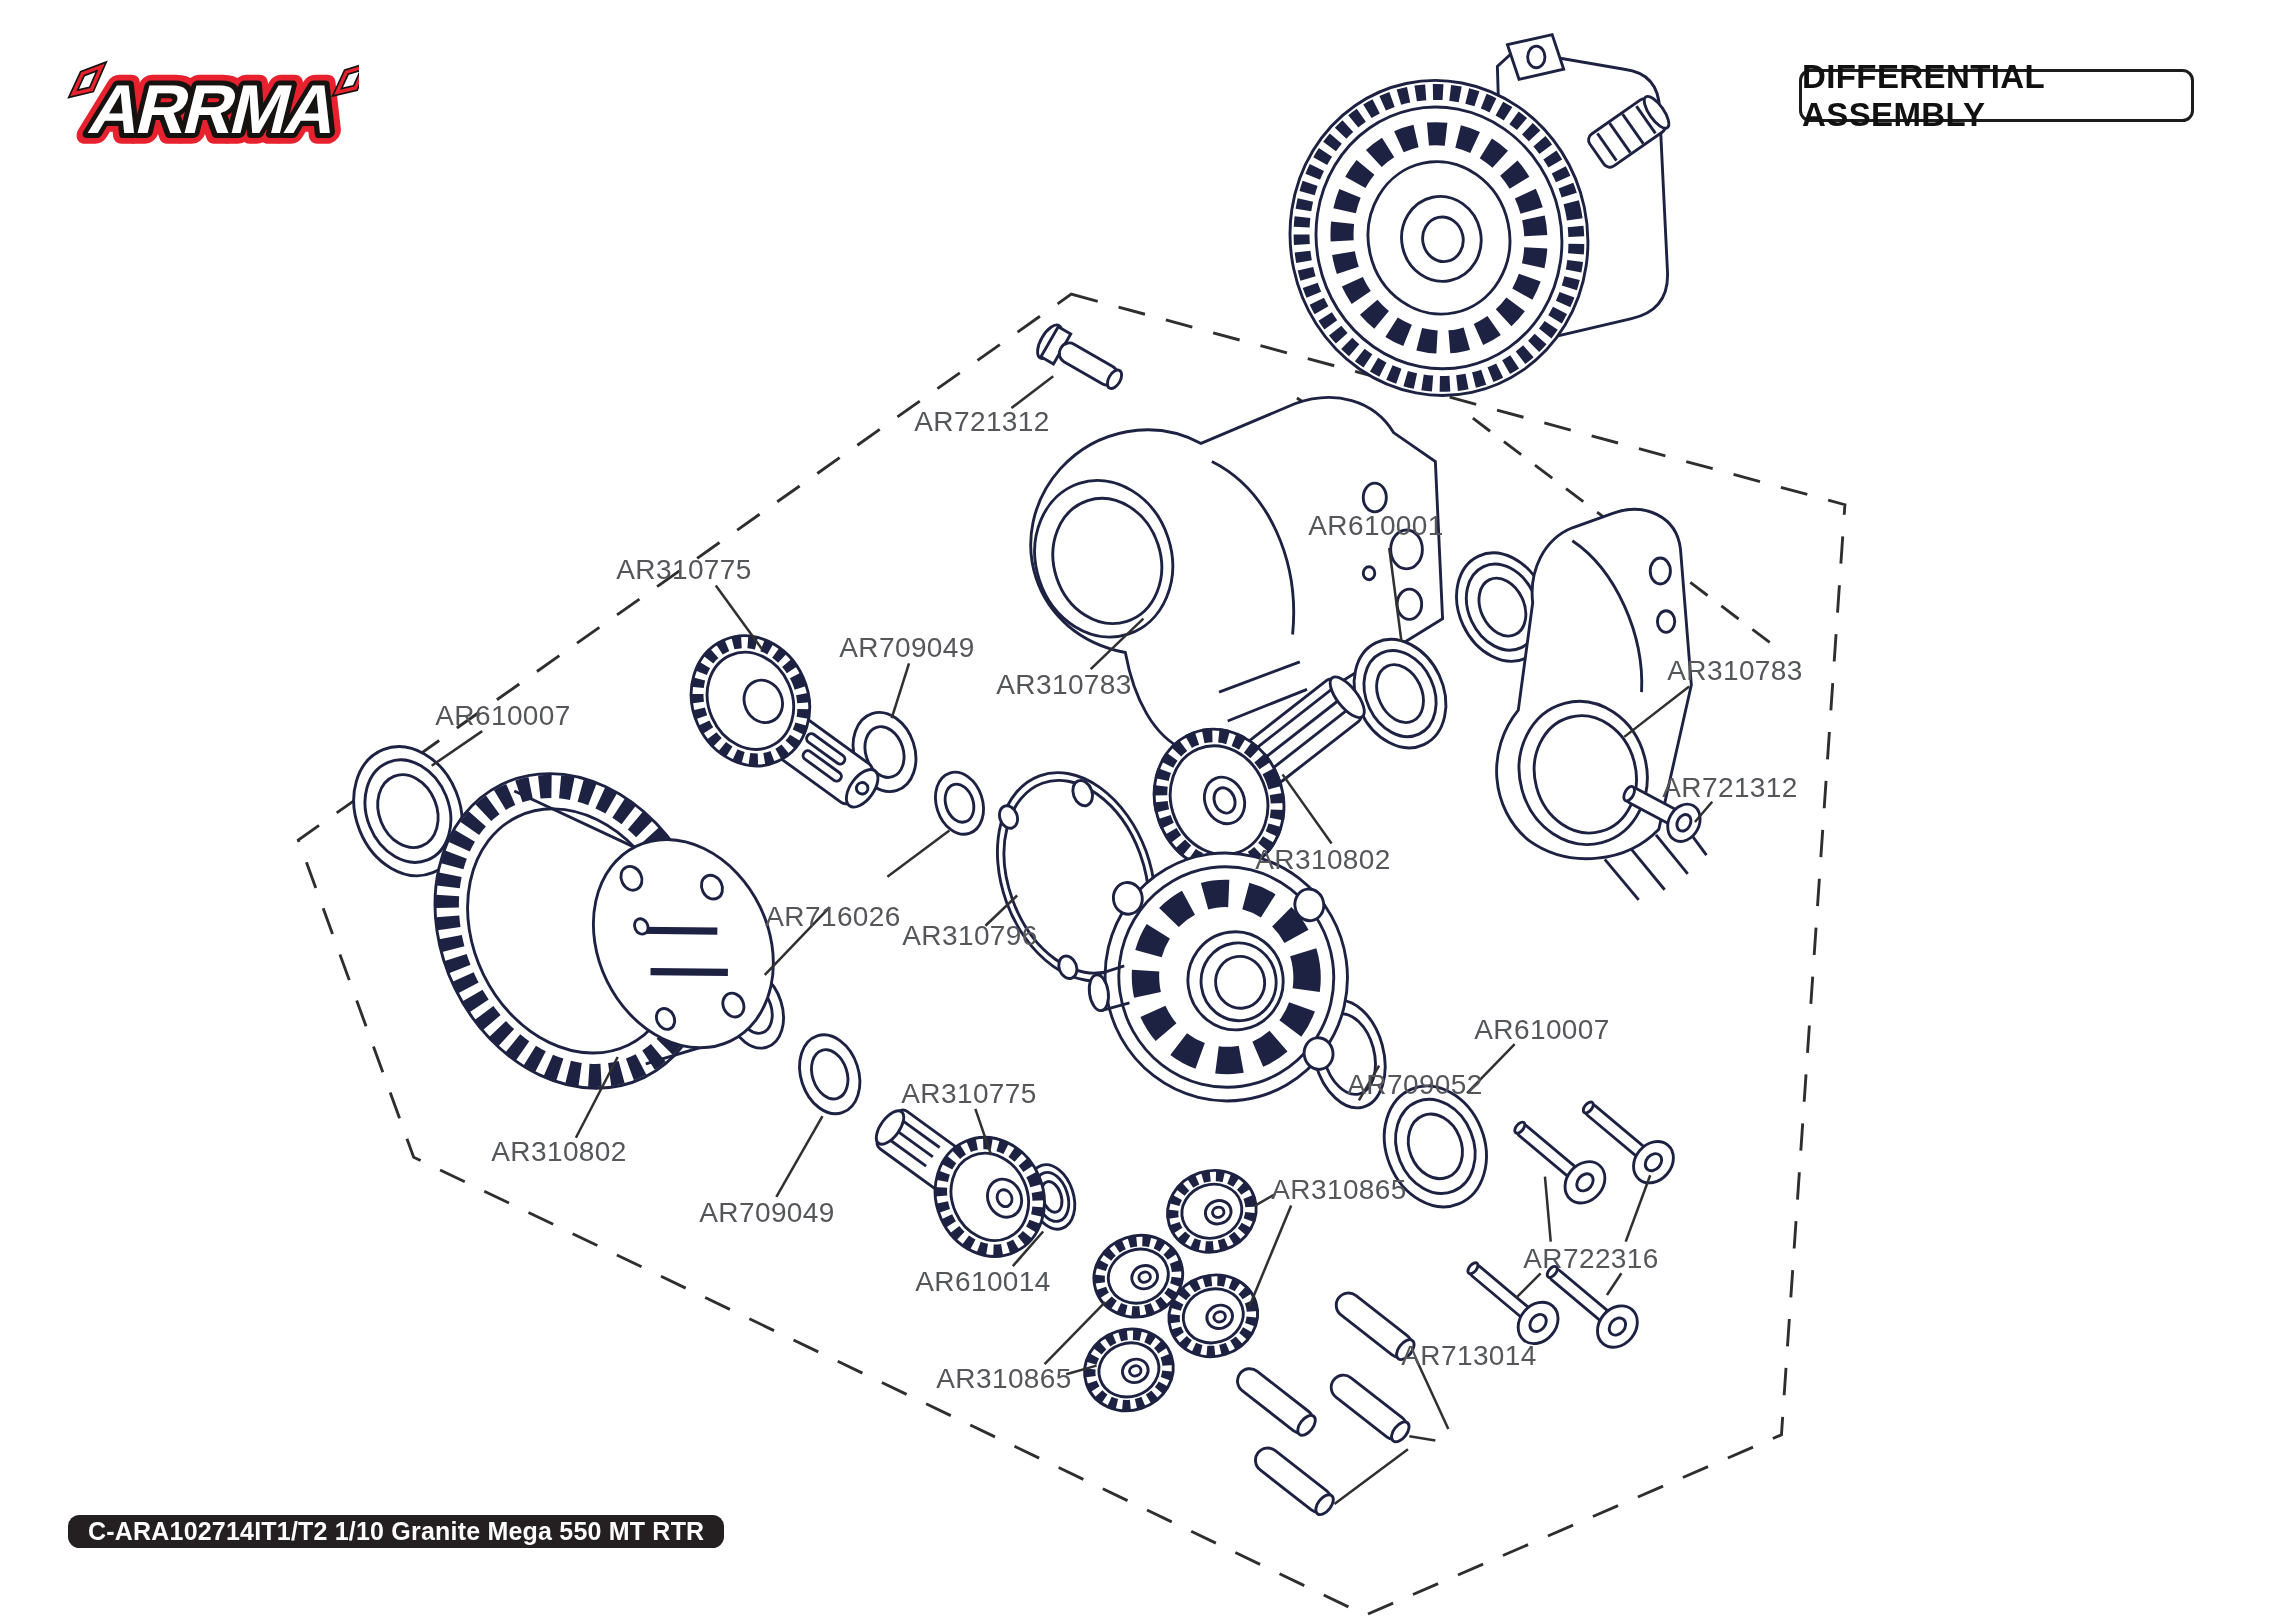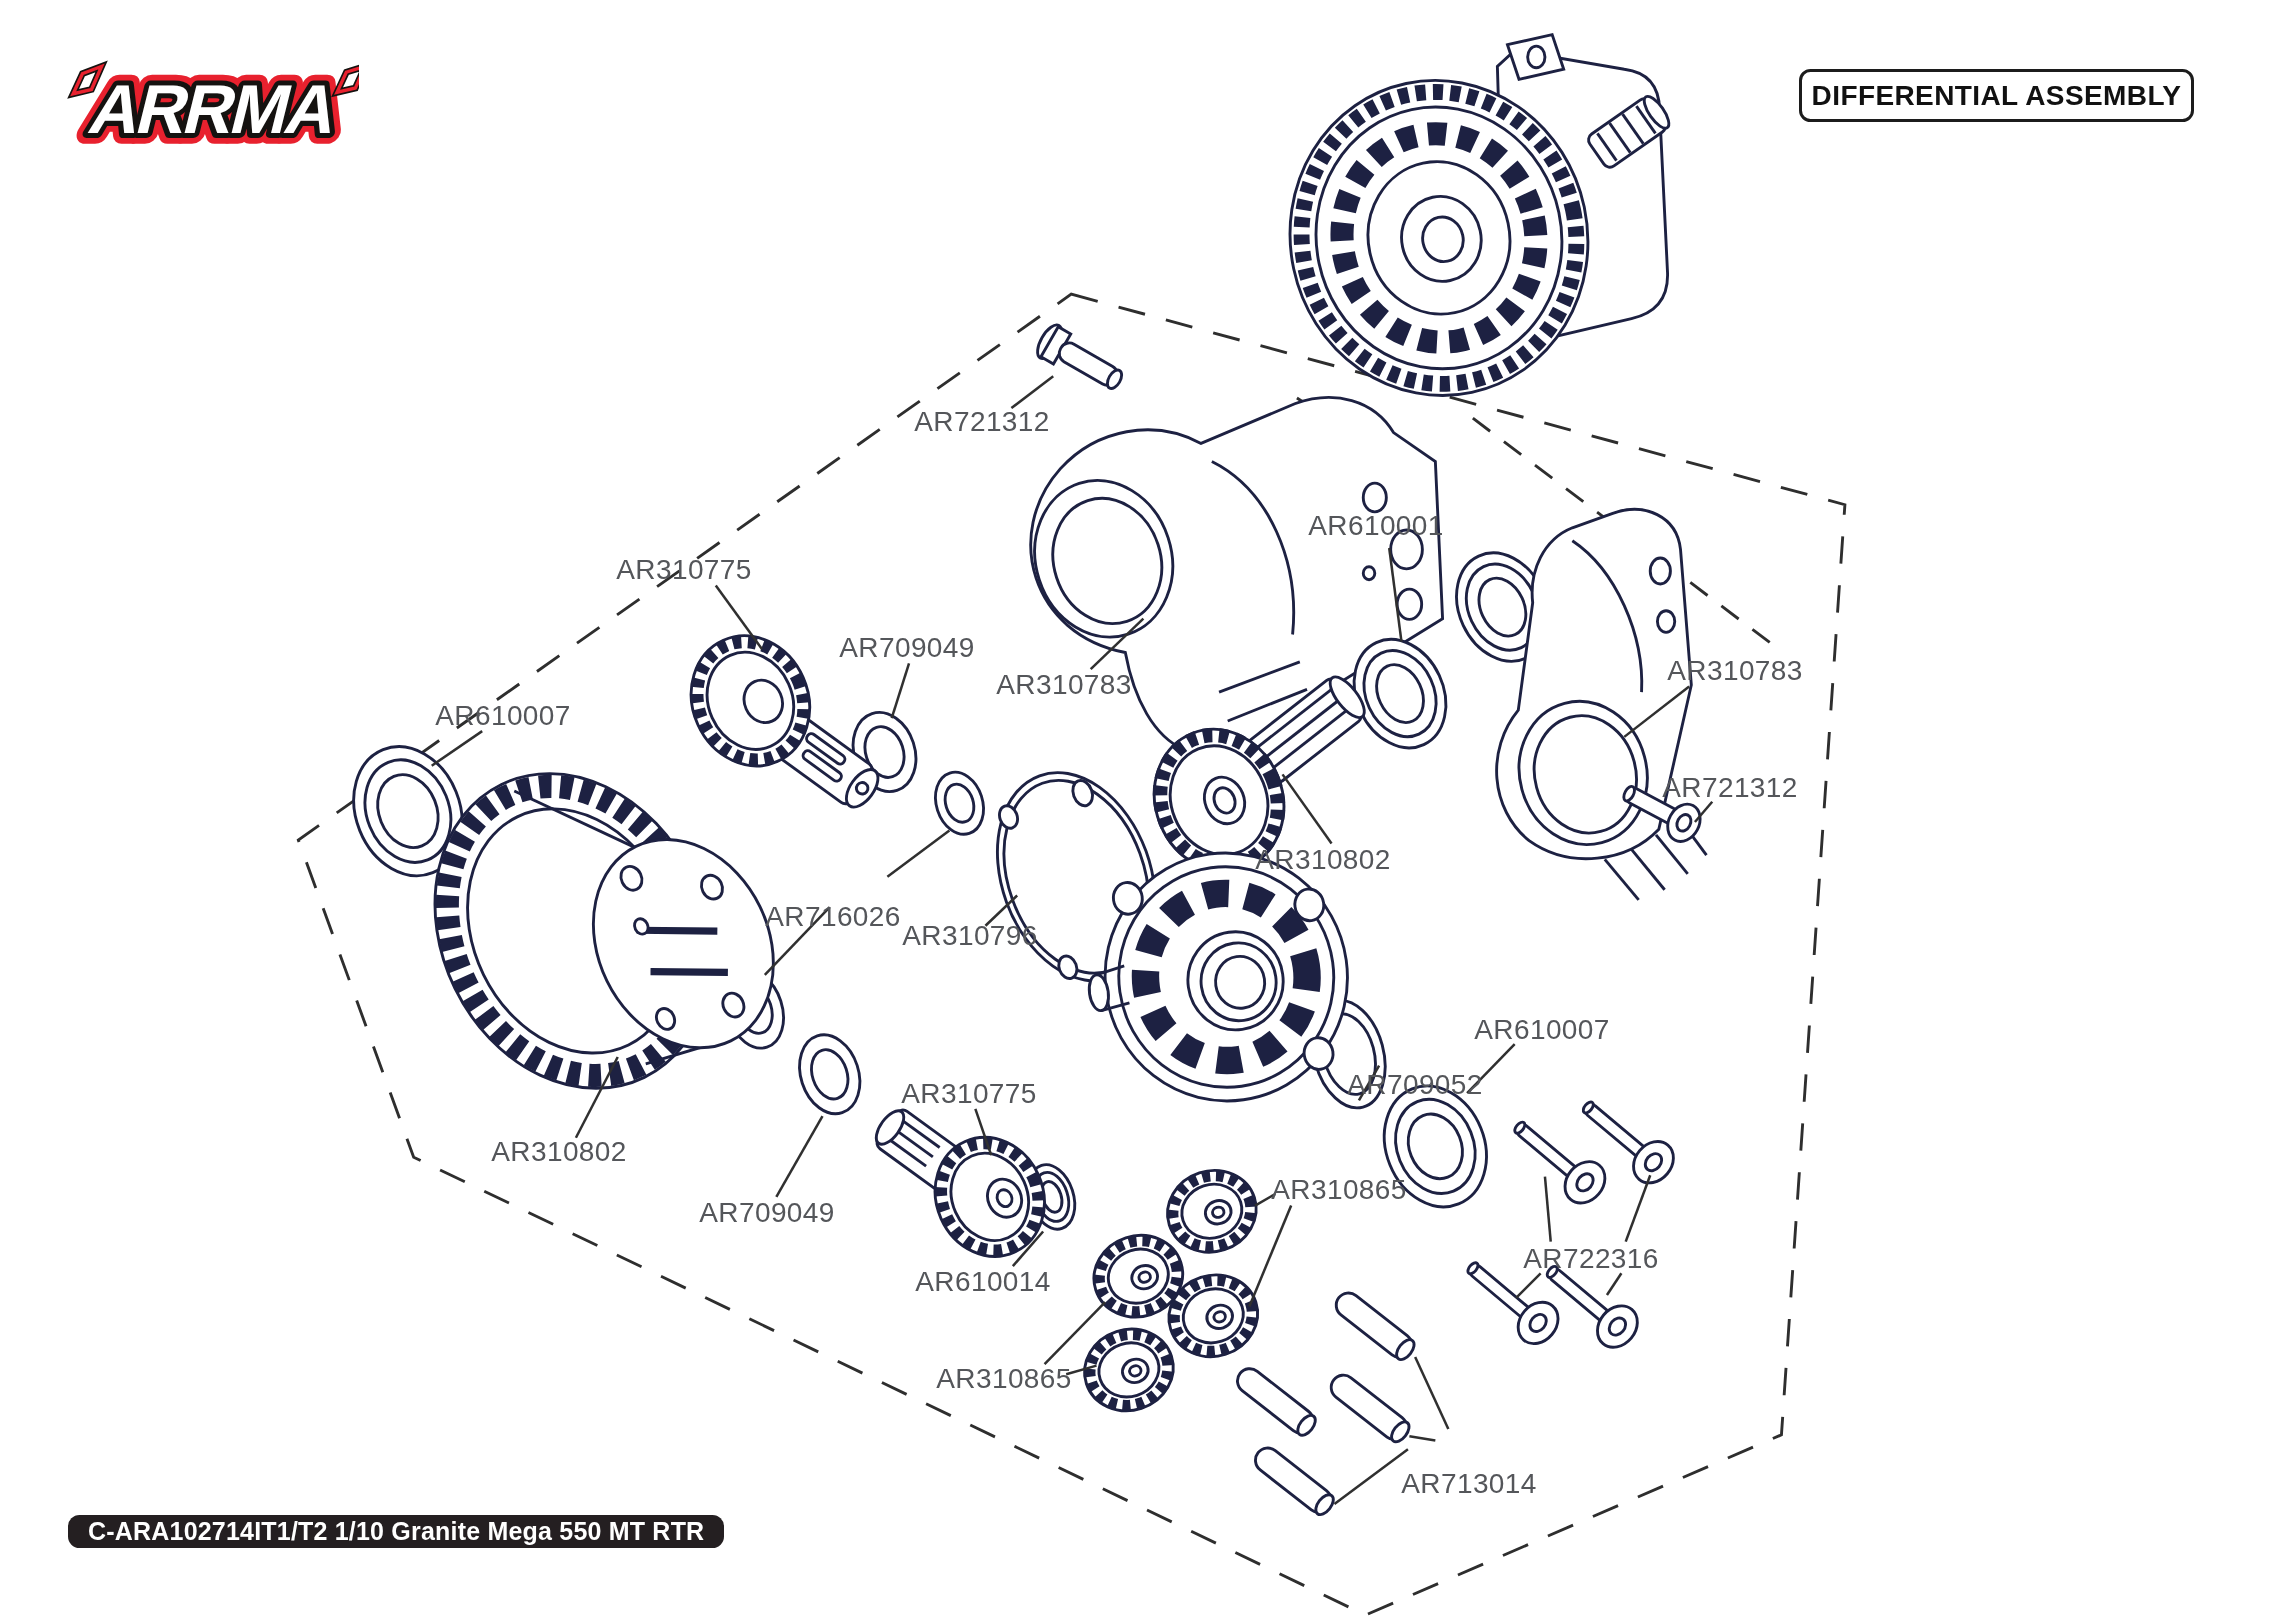--- a/index.html
+++ b/index.html
@@ -3,21 +3,21 @@
 <meta charset="utf-8">
 <style>
   html,body{margin:0;padding:0;background:#ffffff;}
   .stage{position:relative;width:2273px;height:1623px;background:#fff;overflow:hidden;
          font-family:"Liberation Sans",sans-serif;}
   .scene{position:absolute;left:0;top:0;width:2273px;height:1623px;}
   .callout{position:absolute;transform:translate(-50%,-50%);font-size:28px;color:#54565a;
            white-space:nowrap;letter-spacing:0.4px;}
   .title-box{position:absolute;left:1799px;top:69px;width:395px;height:53px;border:3.6px solid #1c1c1c;
              border-radius:11.5px;display:flex;align-items:center;justify-content:center;
-             font-weight:bold;font-size:28px;color:#111;letter-spacing:0.4px;box-sizing:border-box;background:#fff;}
+             font-weight:bold;font-size:33px;color:#111;letter-spacing:0.4px;box-sizing:border-box;background:#fff;}
   .footer-badge{position:absolute;left:68px;top:1515px;background:#241f21;color:#fff;font-weight:bold;
                 font-size:25px;line-height:1;padding:4px 20px;border-radius:11.5px;letter-spacing:0.2px;}
   .logo{position:absolute;left:63px;top:52px;}
 </style>
 </head>
 <body>
 
 <div class="stage">
 
   <svg class="logo" width="296" height="108" viewBox="0 0 410 150">
@@ -375,17 +375,17 @@
   <div class="callout" style="left:970px;top:936px">AR310796</div>
   <div class="callout" style="left:1415px;top:1085px">AR709052</div>
   <div class="callout" style="left:1542px;top:1030px">AR610007</div>
   <div class="callout" style="left:969px;top:1094px">AR310775</div>
   <div class="callout" style="left:559px;top:1152px">AR310802</div>
   <div class="callout" style="left:767px;top:1213px">AR709049</div>
   <div class="callout" style="left:983px;top:1282px">AR610014</div>
   <div class="callout" style="left:1339px;top:1190px">AR310865</div>
   <div class="callout" style="left:1004px;top:1379px">AR310865</div>
   <div class="callout" style="left:1591px;top:1259px">AR722316</div>
-  <div class="callout" style="left:1469px;top:1484px">AR713014</div>
+  <div class="callout" style="left:1469px;top:1356px">AR713014</div>
 
   <div class="footer-badge">C-ARA102714IT1/T2 1/10 Granite Mega 550 MT RTR</div>
 </div>
 
 
 </body></html>

